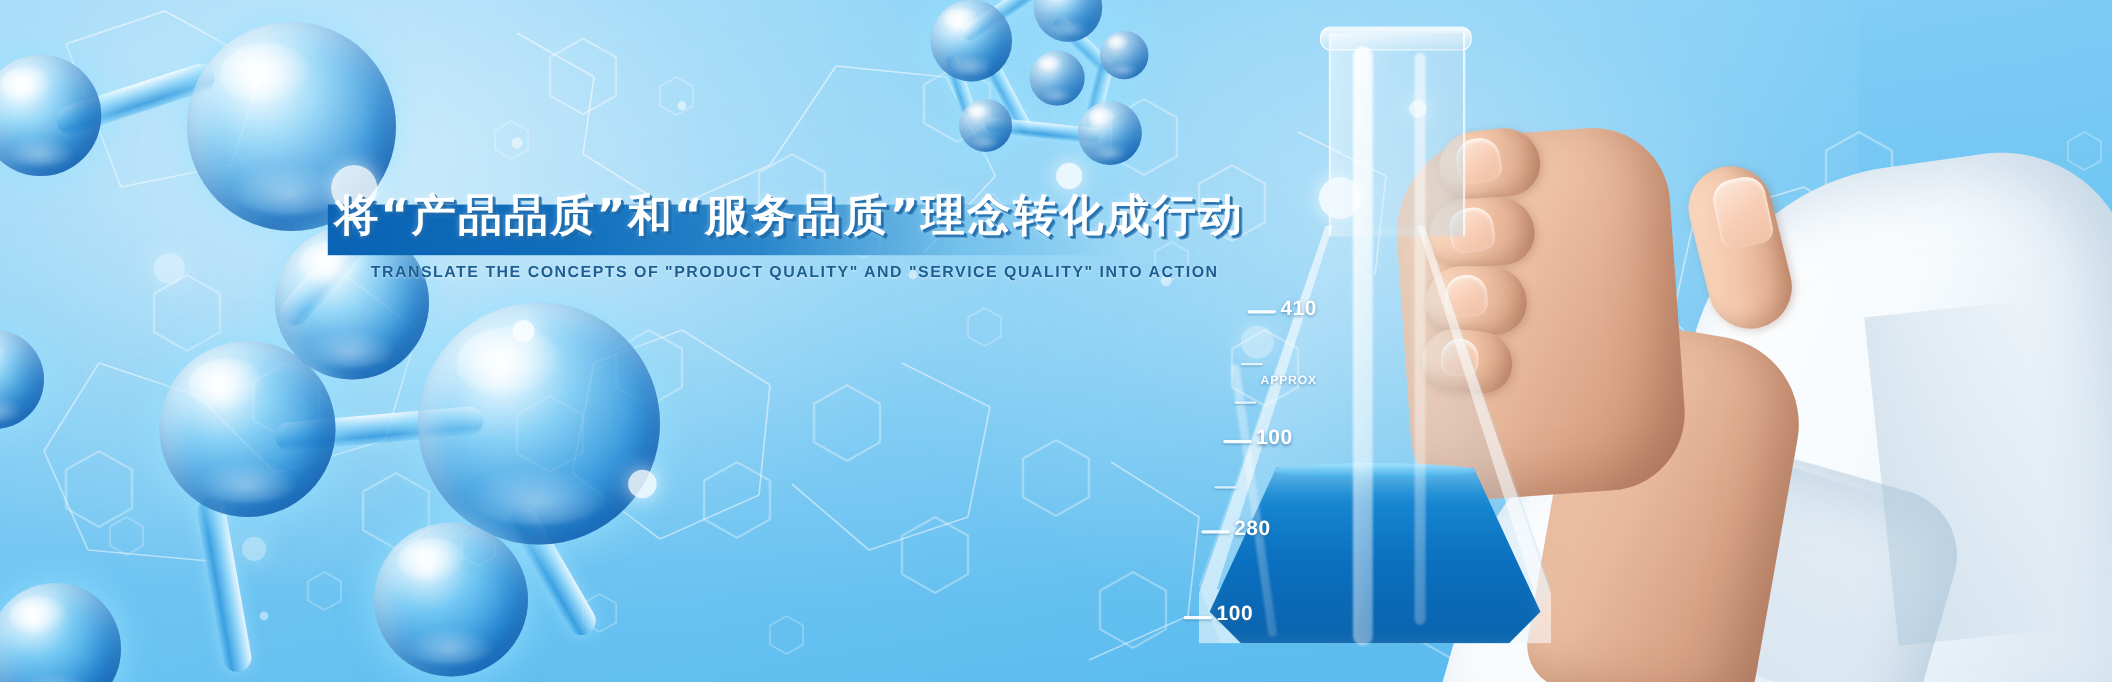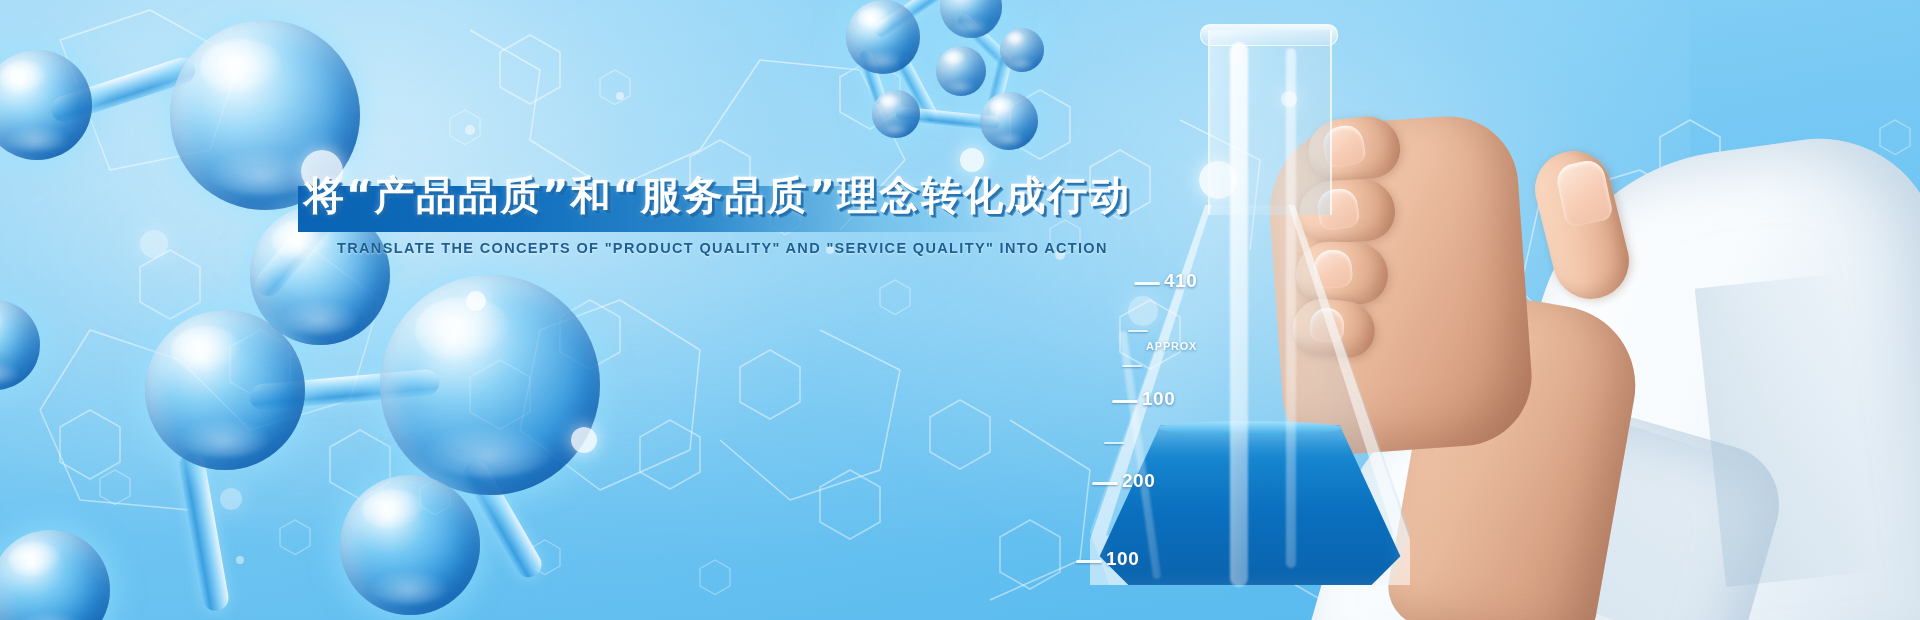--- a/index.html
+++ b/index.html
@@ -366,21 +366,21 @@
 
       <div class="grad-tick mini" style="left:48px;top:300px;width:20px;"></div>
       <div class="grad-tick mini" style="left:42px;top:335px;width:20px;"></div>
 
       <div class="grad-tick" style="left:32px;top:370px;width:26px;"></div>
       <div class="grad-mark" style="left:62px;top:358px;">100</div>
 
       <div class="grad-tick mini" style="left:24px;top:412px;width:20px;"></div>
 
       <div class="grad-tick" style="left:12px;top:452px;width:26px;"></div>
-      <div class="grad-mark" style="left:42px;top:440px;">200</div>
+      <div class="grad-mark" style="left:42px;top:440px;">280</div>
 
       <div class="grad-tick" style="left:-4px;top:530px;width:26px;"></div>
       <div class="grad-mark" style="left:26px;top:518px;">100</div>
     </div>
   </div>
 
   <div class="headline-wrap">
     <div class="headline-bar">
       <div class="headline-text">将“产品品质”和“服务品质”理念转化成行动</div>
     </div>

